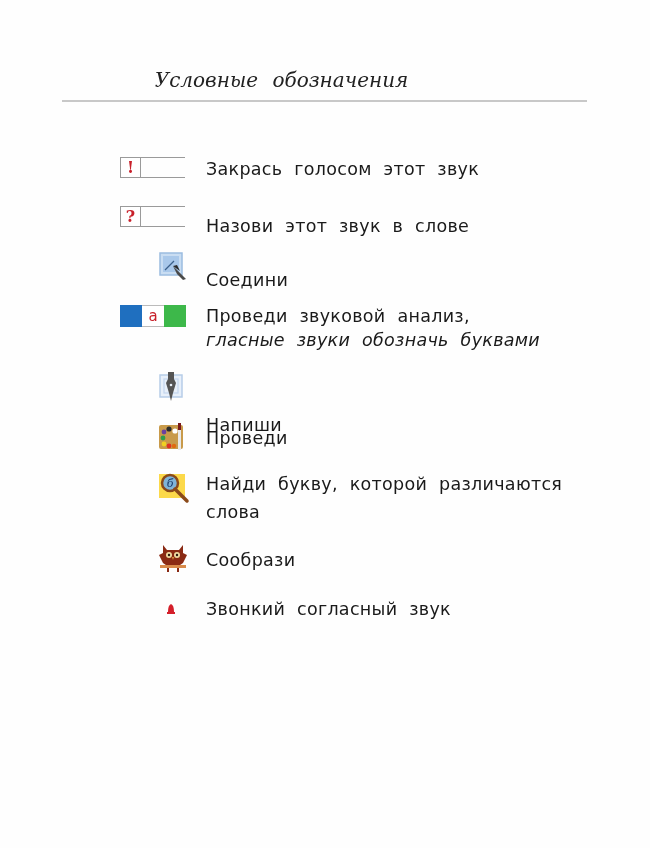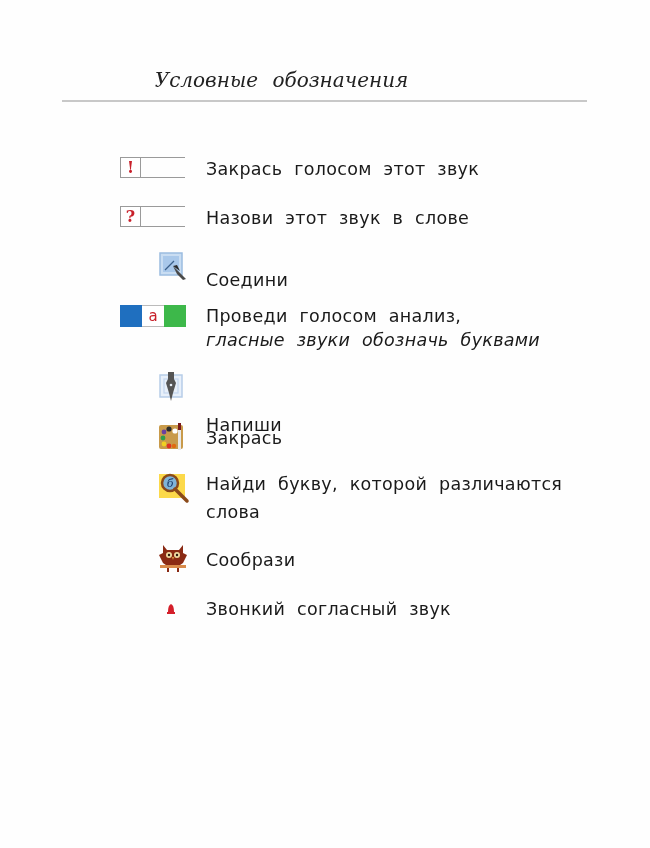--- a/index.html
+++ b/index.html
@@ -25,39 +25,39 @@
 <div class="markbox" style="top:157px;">
   <div class="cell">!</div>
   <div class="line"></div>
 </div>
 <div class="label" style="top:157px;">Закрась голосом этот звук</div>
 
 <div class="markbox" style="top:206px;">
   <div class="cell">?</div>
   <div class="line"></div>
 </div>
-<div class="label" style="top:206px;text-align:right;">Назови этот звук в слове</div>
+<div class="label" style="top:214px;text-align:right;">Назови этот звук в слове</div>
 
 <div class="icon" style="left:159px;top:252px;">
   <svg width="30" height="30" viewBox="0 0 30 30">
     <rect x="1" y="1" width="22" height="22" fill="#c9ddf2" stroke="#9bbce0" stroke-width="1.5"></rect>
     <rect x="4" y="4" width="16" height="16" fill="#a9c8ea"></rect>
     <path d="M6 18 L15 9" stroke="#3a5f8a" stroke-width="1.2"></path>
     <path d="M14 14 L20 20 L27 27 L24 28 L18 22 Z" fill="#4a4a4a"></path>
     <path d="M14 14 L18 13 L21 19 Z" fill="#2b2b2b"></path>
   </svg>
 </div>
 <div class="label" style="top:268px;">Соедини</div>
 
 <div class="scheme">
   <div class="b"></div>
   <div class="w">а</div>
   <div class="g"></div>
 </div>
-<div class="label" style="top:304px;">Проведи голосом анализ,</div>
+<div class="label" style="top:304px;">Проведи звуковой анализ,</div>
 <div class="label" style="top:328px;font-style:italic;">гласные звуки обозначь буквами</div>
 
 <div class="icon" style="left:159px;top:371px;">
   <svg width="26" height="32" viewBox="0 0 26 32">
     <rect x="1" y="4" width="22" height="22" fill="#e8f0fa" stroke="#b7cde8" stroke-width="1.5"></rect>
     <rect x="5" y="8" width="14" height="14" fill="none" stroke="#c3d6ee" stroke-width="1.2"></rect>
     <path d="M9 1 L15 1 L15 8 L17 12 L14 22 L12 30 L10 22 L7 12 L9 8 Z" fill="#555"></path>
     <circle cx="12" cy="14" r="1.3" fill="#e8f0fa"></circle>
   </svg>
 </div>
@@ -70,21 +70,21 @@
     <circle cx="17" cy="11" r="2.6" fill="#fff"></circle>
     <circle cx="6" cy="12" r="2.4" fill="#6a3fa0"></circle>
     <circle cx="5" cy="18" r="2.4" fill="#2e9e4a"></circle>
     <circle cx="6" cy="24" r="2.4" fill="#f0d020"></circle>
     <circle cx="11" cy="26" r="2.4" fill="#e03020"></circle>
     <circle cx="16" cy="26" r="2.2" fill="#e06a10"></circle>
     <rect x="20" y="9" width="3" height="21" fill="#e8e8e8"></rect>
     <path d="M20 3 L23 3 L23 10 L20 10 Z" fill="#7a1a1a"></path>
   </svg>
 </div>
-<div class="label" style="top:426px;">Закрась</div>
+<div class="label" style="top:426px;">Проведи</div>
 
 <div class="icon" style="left:158px;top:472px;">
   <svg width="32" height="32" viewBox="0 0 32 32">
     <rect x="1" y="2" width="26" height="24" fill="#fcd94a"></rect>
     <circle cx="12" cy="11" r="8" fill="#7fb4d8" stroke="#8a4a1a" stroke-width="2.5"></circle>
     <text x="12" y="15" font-size="11" font-style="italic" text-anchor="middle" fill="#1a3a6a" font-family="DejaVu Serif, serif">б</text>
     <path d="M17 17 L29 29" stroke="#8a4a1a" stroke-width="3.5" stroke-linecap="round"></path>
   </svg>
 </div>
 <div class="label" style="top:472px;">Найди букву, которой различаются</div>

